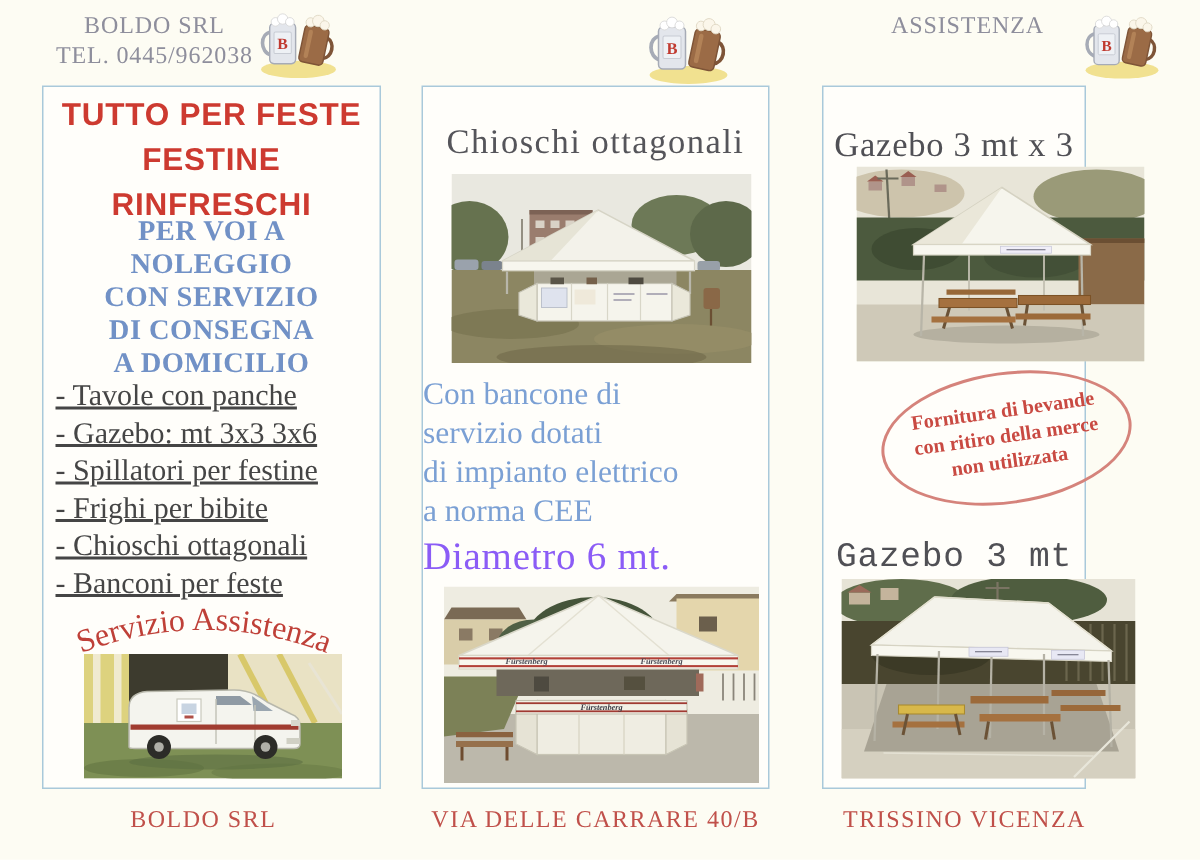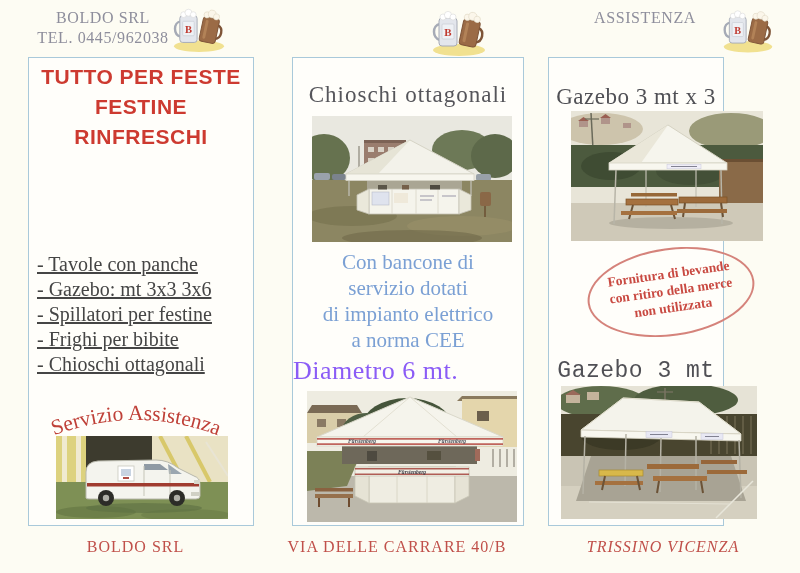--- a/index.html
+++ b/index.html
@@ -1,36 +1,36 @@
 <!DOCTYPE html>
 <html><head>
 <meta charset="utf-8">
 <style>
   html,body{margin:0;padding:0;}
   .page{position:relative;width:800px;height:573px;background:#fdfcf3;overflow:hidden;
         font-family:"Liberation Serif",serif;}
   .panel{position:absolute;top:57px;height:469px;border:1px solid #a9c9da;background:#fffefa;box-sizing:border-box;}
   #panel-left{left:28px;width:226px;padding-left:28px;}
-  #panel-mid{left:292px;width:232px;}
+  #panel-mid{left:281px;width:232px;}
   #panel-right{left:548px;width:176px;}
   .hdr{position:absolute;color:#8e8e9c;font-size:16px;line-height:20px;text-align:center;letter-spacing:.6px;}
   .logo{position:absolute;}
   .caption{position:absolute;top:538px;color:#c0504a;font-size:16px;letter-spacing:1px;text-align:center;}
   
   .red-block{position:absolute;top:4px;left:0;right:0;text-align:center;
              font-family:"Liberation Sans",sans-serif;font-weight:bold;
              font-size:21px;line-height:30px;color:#cd3a30;letter-spacing:.5px;}
   .blue-block{position:absolute;top:86px;left:0;right:0;text-align:center;
               font-weight:bold;font-size:19px;line-height:22px;color:#7191c6;letter-spacing:.3px;}
   .list-block{position:absolute;top:194px;left:8px;right:0;font-size:20px;line-height:25px;color:#454545;text-decoration:underline;}
   .arc-svg{position:absolute;left:8px;top:341px;width:198px;height:46px;}
   .photo{position:absolute;}
   
   .mid-title{position:absolute;top:24px;left:0;right:0;text-align:center;font-size:23px;color:#55555a;letter-spacing:1px;}
-  .mid-blue{position:absolute;top:191px;left:0;right:0;text-align:center;font-size:21px;line-height:26px;color:#7ba0d4;}
+  .mid-blue{position:absolute;top:191px;left:0;right:0;text-align:left;font-size:21px;line-height:26px;color:#7ba0d4;}
   .mid-note{position:absolute;top:298px;left:0;right:0;text-align:left;font-size:26px;color:#8b5cf6;letter-spacing:.5px;}
   
   .r-title{position:absolute;left:0;right:0;text-align:center;font-size:23px;color:#505055;letter-spacing:.5px;}
   .oval{position:absolute;left:38px;top:190px;width:168px;height:88px;border:2.5px solid #d5837b;
         border-radius:50%;transform:rotate(-8deg);box-sizing:border-box;}
   .oval-inner{padding-top:15px;text-align:center;font-size:13.5px;line-height:17px;font-weight:bold;color:#c94a42;}
 </style>
 </head>
 <body>
 
@@ -77,26 +77,34 @@
   <svg class="logo" style="left:720px;top:6px;" width="56" height="48" viewBox="0 0 60 50">
       <use href="#beer-logo"></use>
     </svg>
 
   <div class="panel" id="panel-left">
     <div class="red-block">
       <div>TUTTO PER FESTE</div>
       <div>FESTINE</div>
       <div>RINFRESCHI</div>
     </div>
+    <div class="blue-block">
+      <div>PER VOI A</div>
+      <div>NOLEGGIO</div>
+      <div>CON SERVIZIO</div>
+      <div>DI CONSEGNA</div>
+      <div>A DOMICILIO</div>
+    </div>
     <div class="list-block">
       <div>- Tavole con panche</div>
       <div>- Gazebo: mt 3x3 3x6</div>
       <div>- Spillatori per festine</div>
       <div>- Frighi per bibite</div>
       <div>- Chioschi ottagonali</div>
+      <div>- Banconi per feste</div>
     </div>
     <svg class="arc-svg" viewBox="0 0 198 46">
       <path id="arcPath" d="M 8,40 Q 99,2 190,40" fill="none"></path>
       <text fill="#bf4038" font-size="21.5" font-family="Liberation Serif, serif">
         <textPath href="#arcPath" startOffset="50%" text-anchor="middle">Servizio Assistenza</textPath>
       </text>
     </svg>
 
     <svg class="photo" style="left:27px;top:378px;" width="172" height="83" viewBox="0 0 172 83">
       <rect width="172" height="83" fill="#d8d4c0"></rect>
@@ -333,15 +341,15 @@
       <rect x="86" y="78" width="52" height="5" fill="#9c6a3a"></rect>
       <rect x="92" y="90" width="54" height="5" fill="#a5713f"></rect>
       <line x1="98" y1="95" x2="96" y2="107" stroke="#6b5236" stroke-width="2"></line>
       <line x1="140" y1="95" x2="142" y2="107" stroke="#6b5236" stroke-width="2"></line>
       <rect x="140" y="74" width="36" height="4" fill="#96663a"></rect>
       <rect x="146" y="84" width="40" height="4" fill="#9c6a3a"></rect>
       <line x1="155" y1="132" x2="192" y2="95" stroke="#e8e6da" stroke-width="1.5"></line>
       <line x1="28" y1="116" x2="168" y2="118" stroke="#e4e1d4" stroke-width="1"></line>
     </svg>
   </div>
-  <div class="caption" style="left:553px;width:220px;font-style:italic;">TRISSINO VICENZA</div>
+  <div class="caption" style="left:533px;width:220px;">TRISSINO VICENZA</div>
 
 </div>
 
 </body></html>

